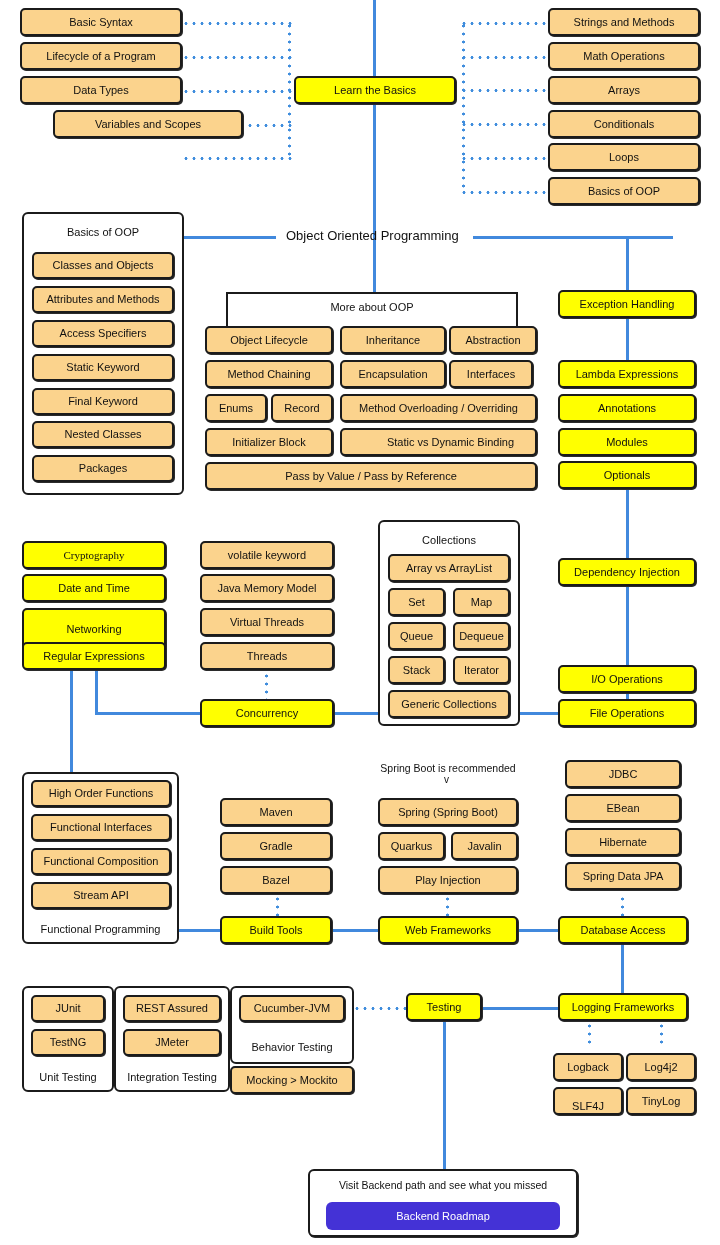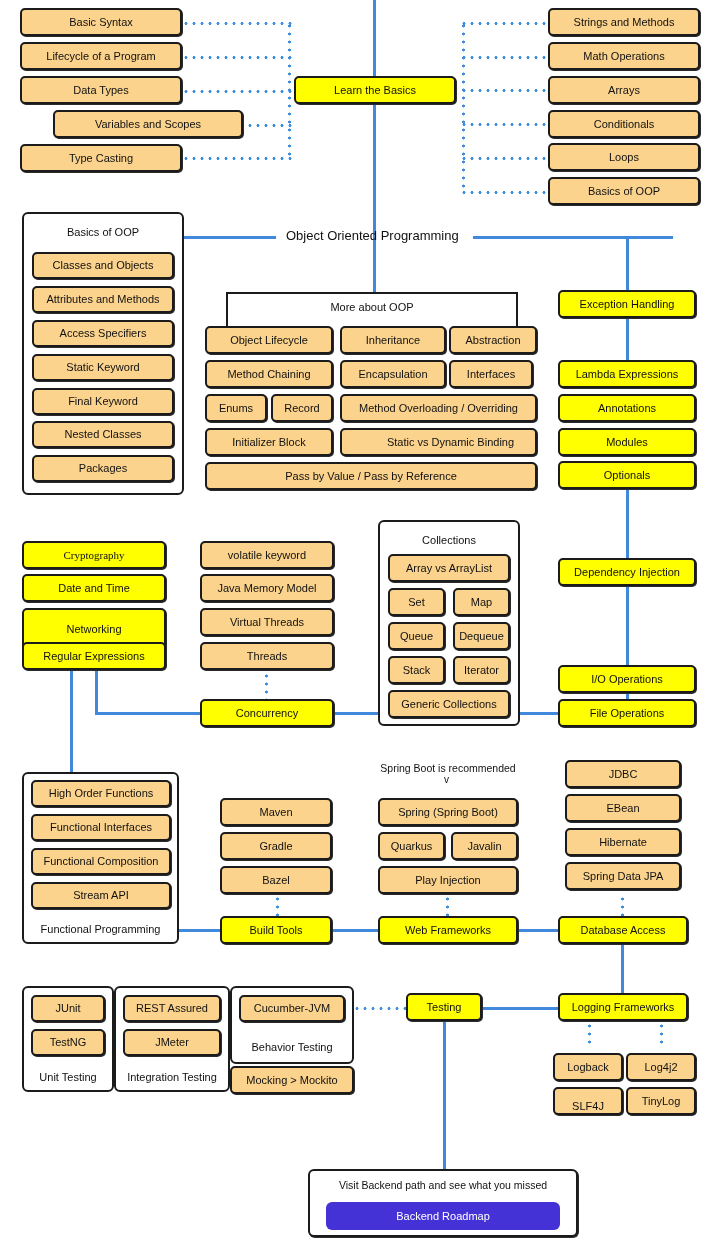--- a/index.html
+++ b/index.html
@@ -138,23 +138,20 @@
     </div>
   <div class="node tan" style="left:20px;top:42px;width:162px;height:28px;">
       <span>Lifecycle of a Program</span>
     </div>
   <div class="node tan" style="left:20px;top:76px;width:162px;height:28px;">
       <span>Data Types</span>
     </div>
   <div class="node tan" style="left:36px;top:110px;width:190px;height:28px;margin-left:17px;">
       <span>Variables and Scopes</span>
     </div>
-  <div class="node tan" style="left:20px;top:144px;width:162px;height:28px;">
-      <span>Type Casting</span>
-    </div>
 
   <div class="node yellow" style="left:294px;top:76px;width:162px;height:28px;">
       <span>Learn the Basics</span>
     </div>
 
   <div class="node tan" style="left:548px;top:8px;width:152px;height:28px;">
       <span>Strings and Methods</span>
     </div>
   <div class="node tan" style="left:548px;top:76px;width:152px;height:28px;">
       <span>Arrays</span>

